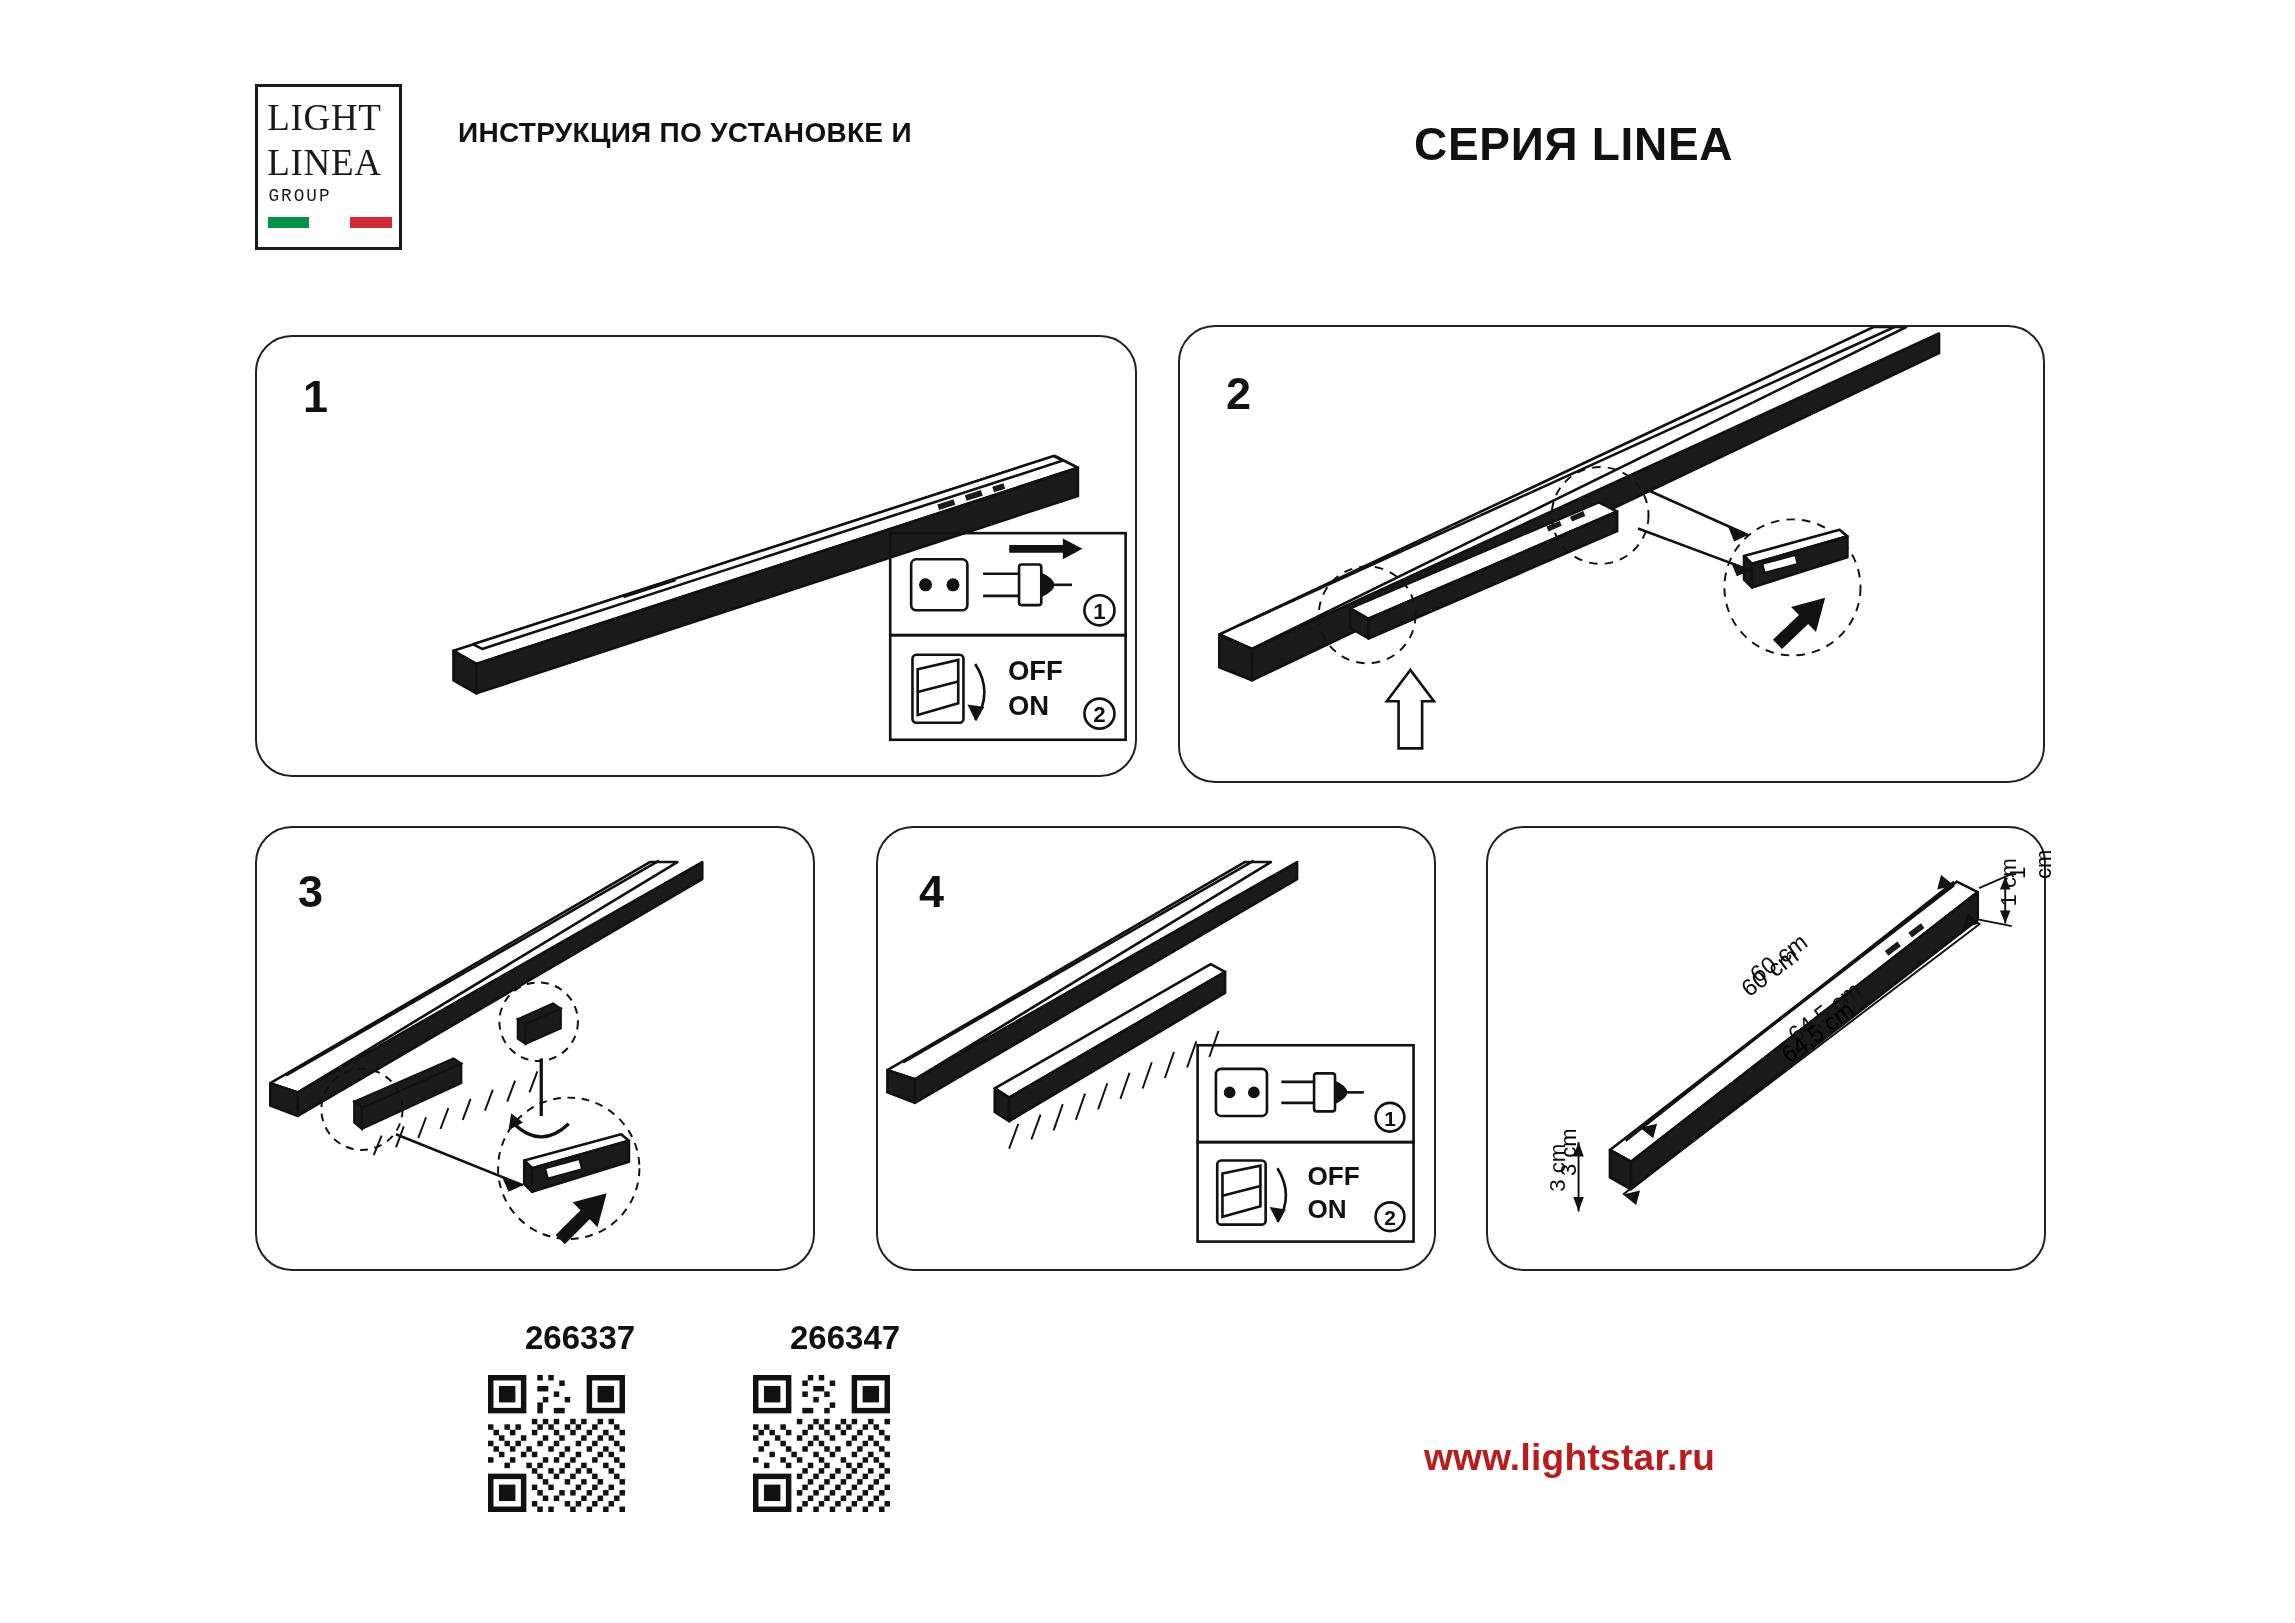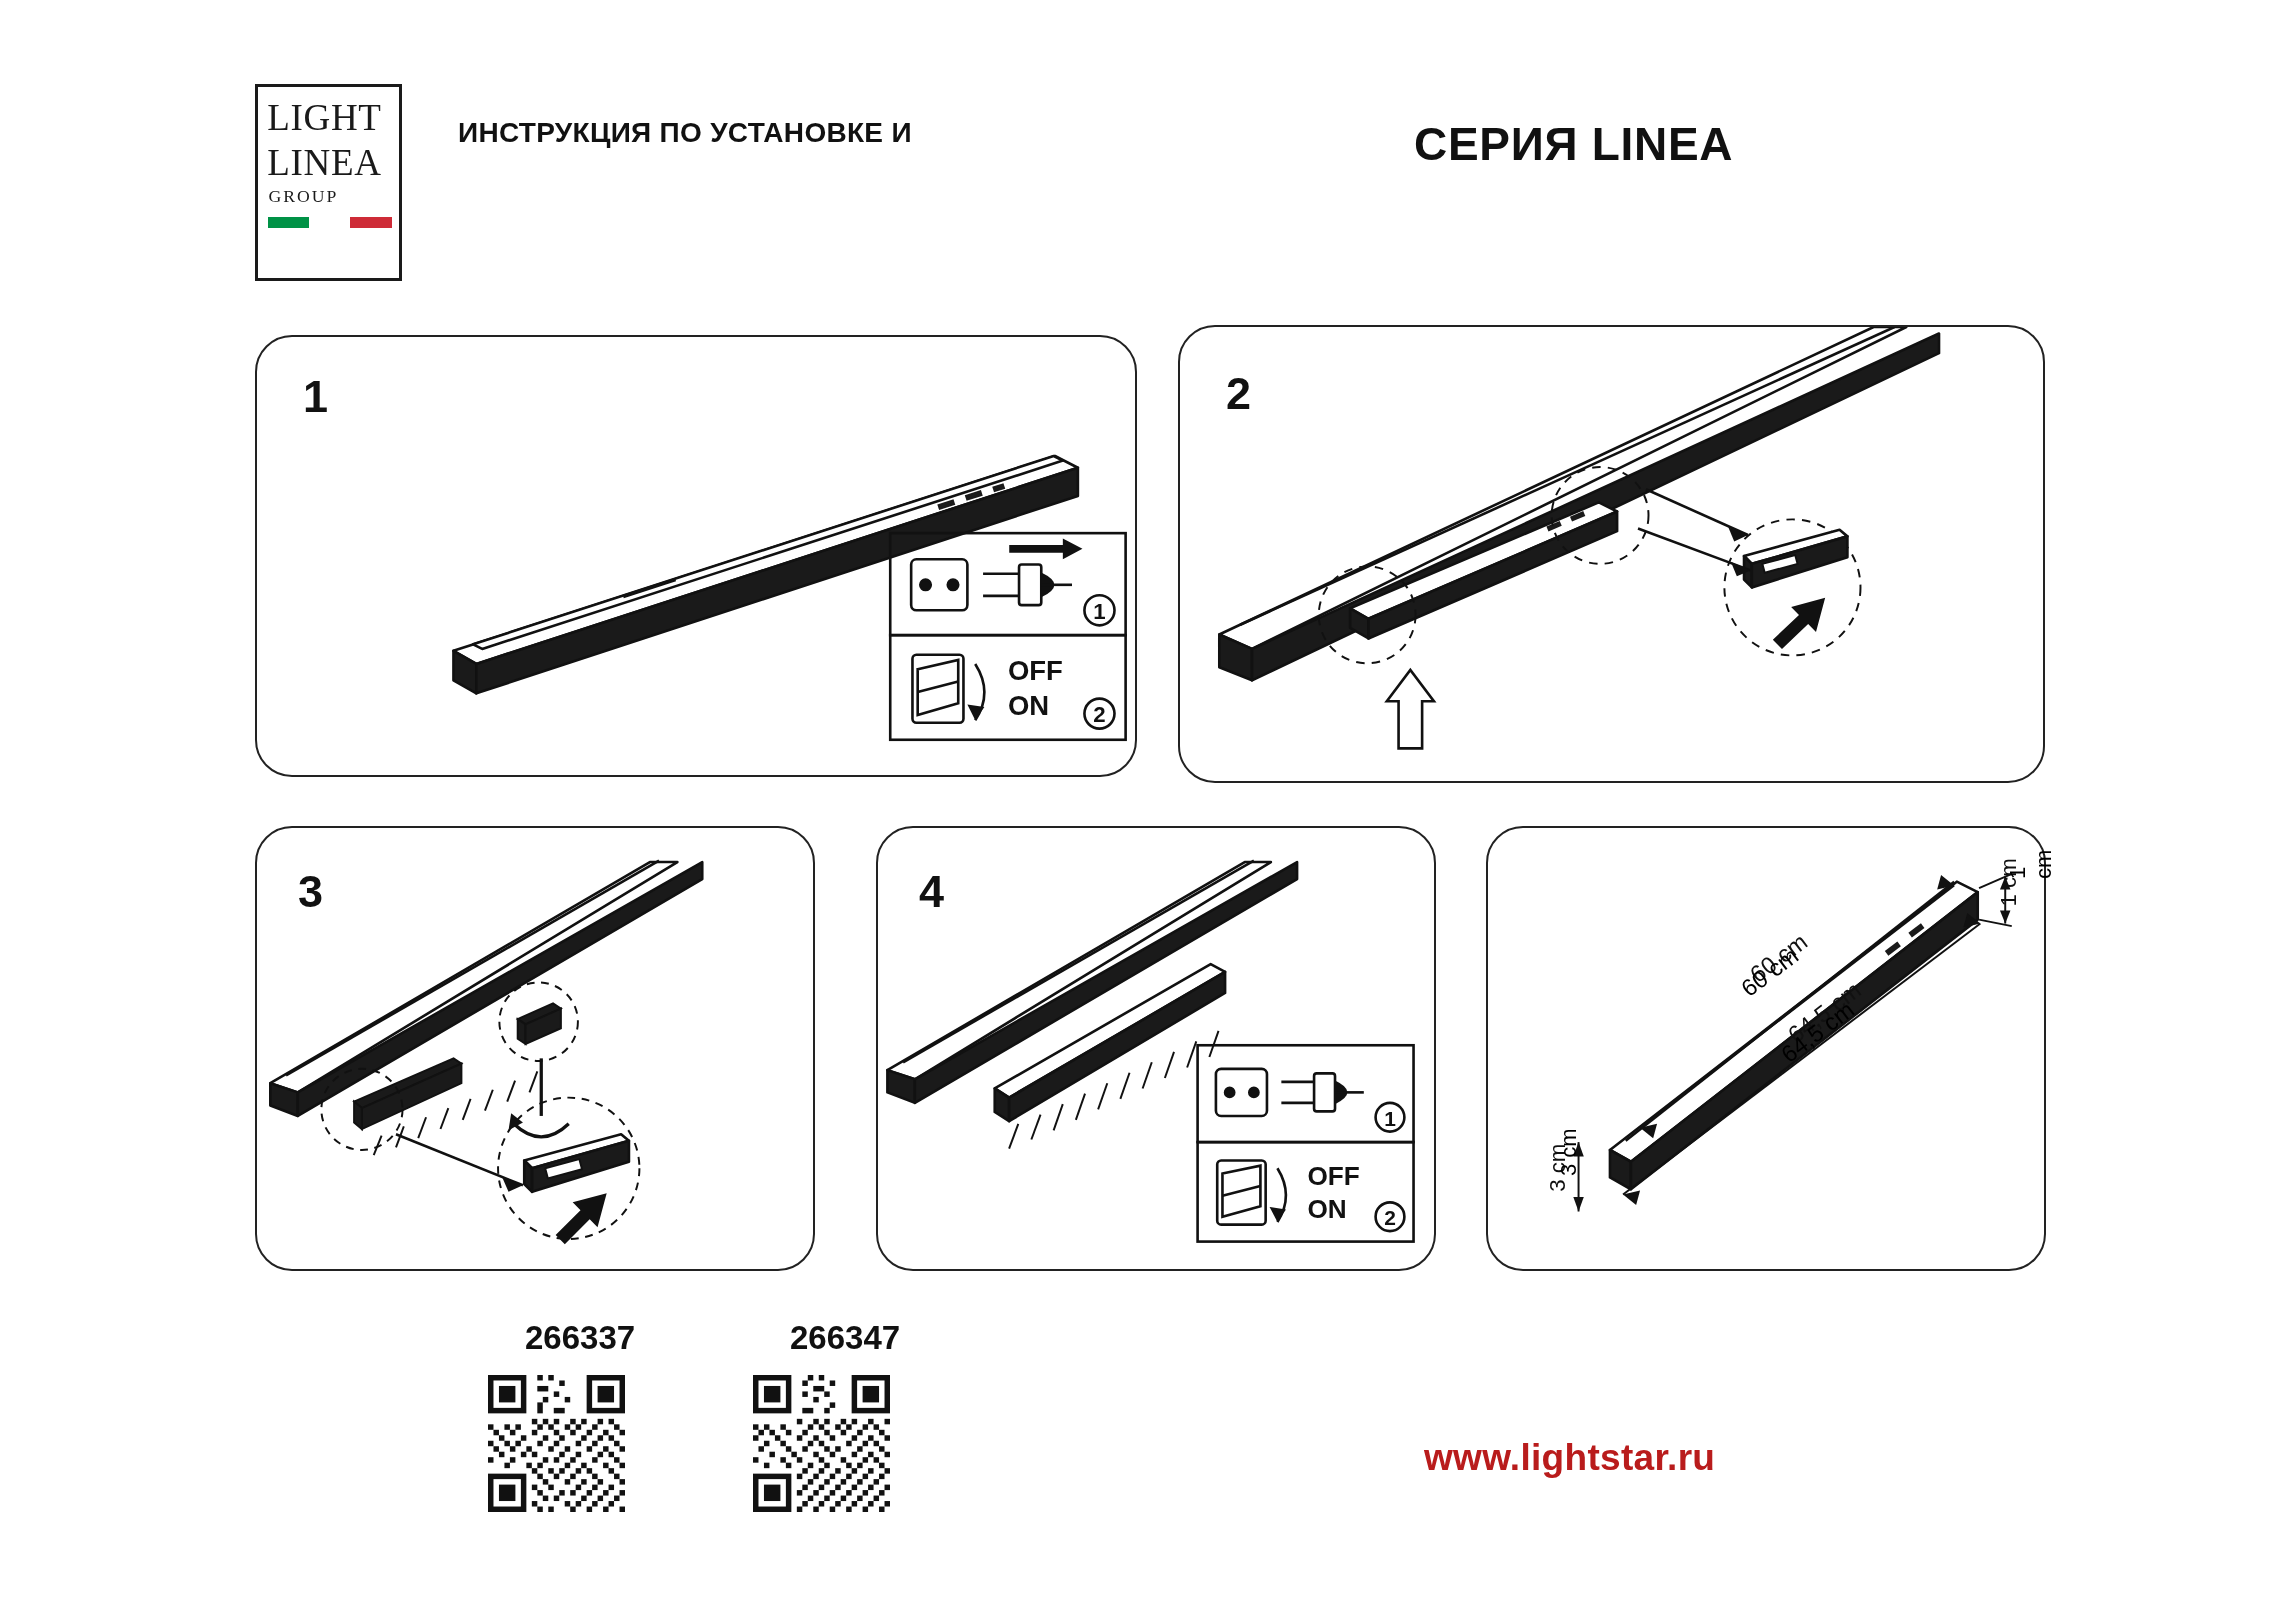--- a/index.html
+++ b/index.html
@@ -25,21 +25,21 @@
     position: absolute;
     left: 0; top: 0;
     width: 2295px;
     height: 295px;
   }
   .logo-box {
     position: absolute;
     left: 255px;
     top: 84px;
     width: 147px;
-    height: 197px;
+    height: 166px;
     border: 3.3px solid #1a1a1a;
     box-sizing: border-box;
     background: #ffffff;
     text-align: right;
   }
   .logo-light {
     position: absolute;
     left: 9.2px;
     top: 9.2px;
     font-size: 37px;
@@ -57,21 +57,21 @@
     font-weight: 400;
     font-family: "Liberation Serif", serif;
     color: #1a1a1a;
   }
   .logo-group {
     position: absolute;
     left: 10.5px;
     top: 99px;
     font-size: 17.7px;
     letter-spacing: 2px;
-    font-family: Liberation Serif, serif;
+    font-family: Liberation Mono, monospace;
     color: #1a1a1a;
   }
   .logo-flag {
     position: absolute;
     left: 9.8px;
     top: 130px;
     width: 124px;
     height: 11px;
     display: flex;
   }

